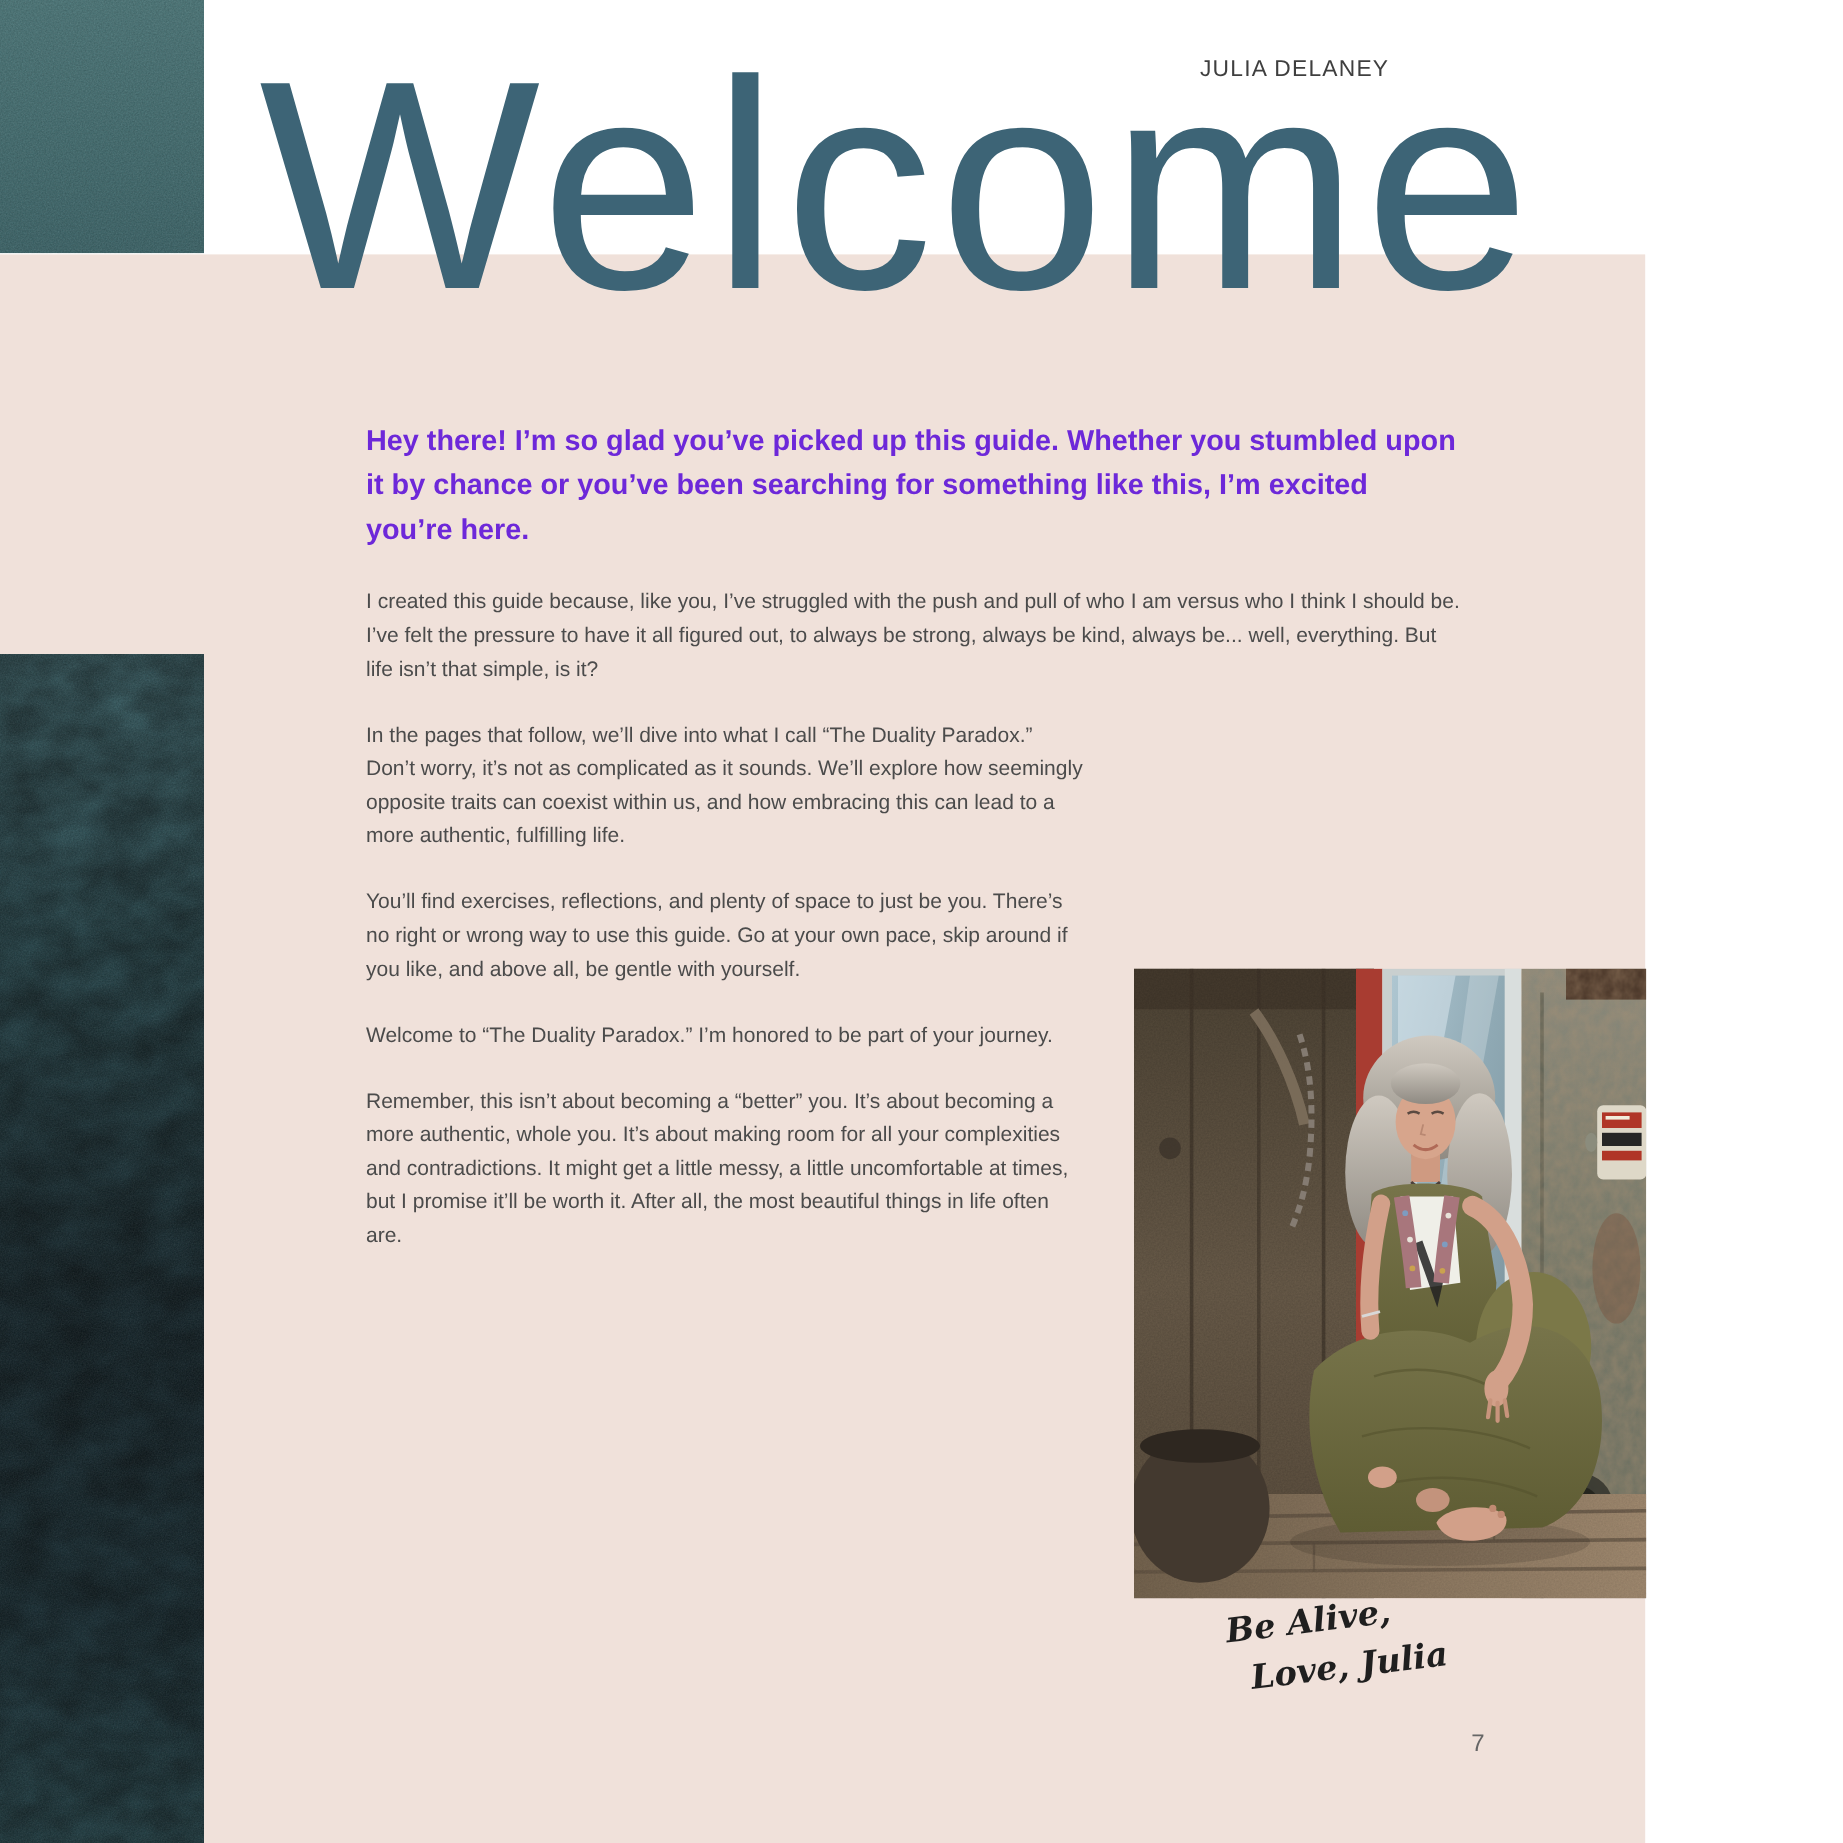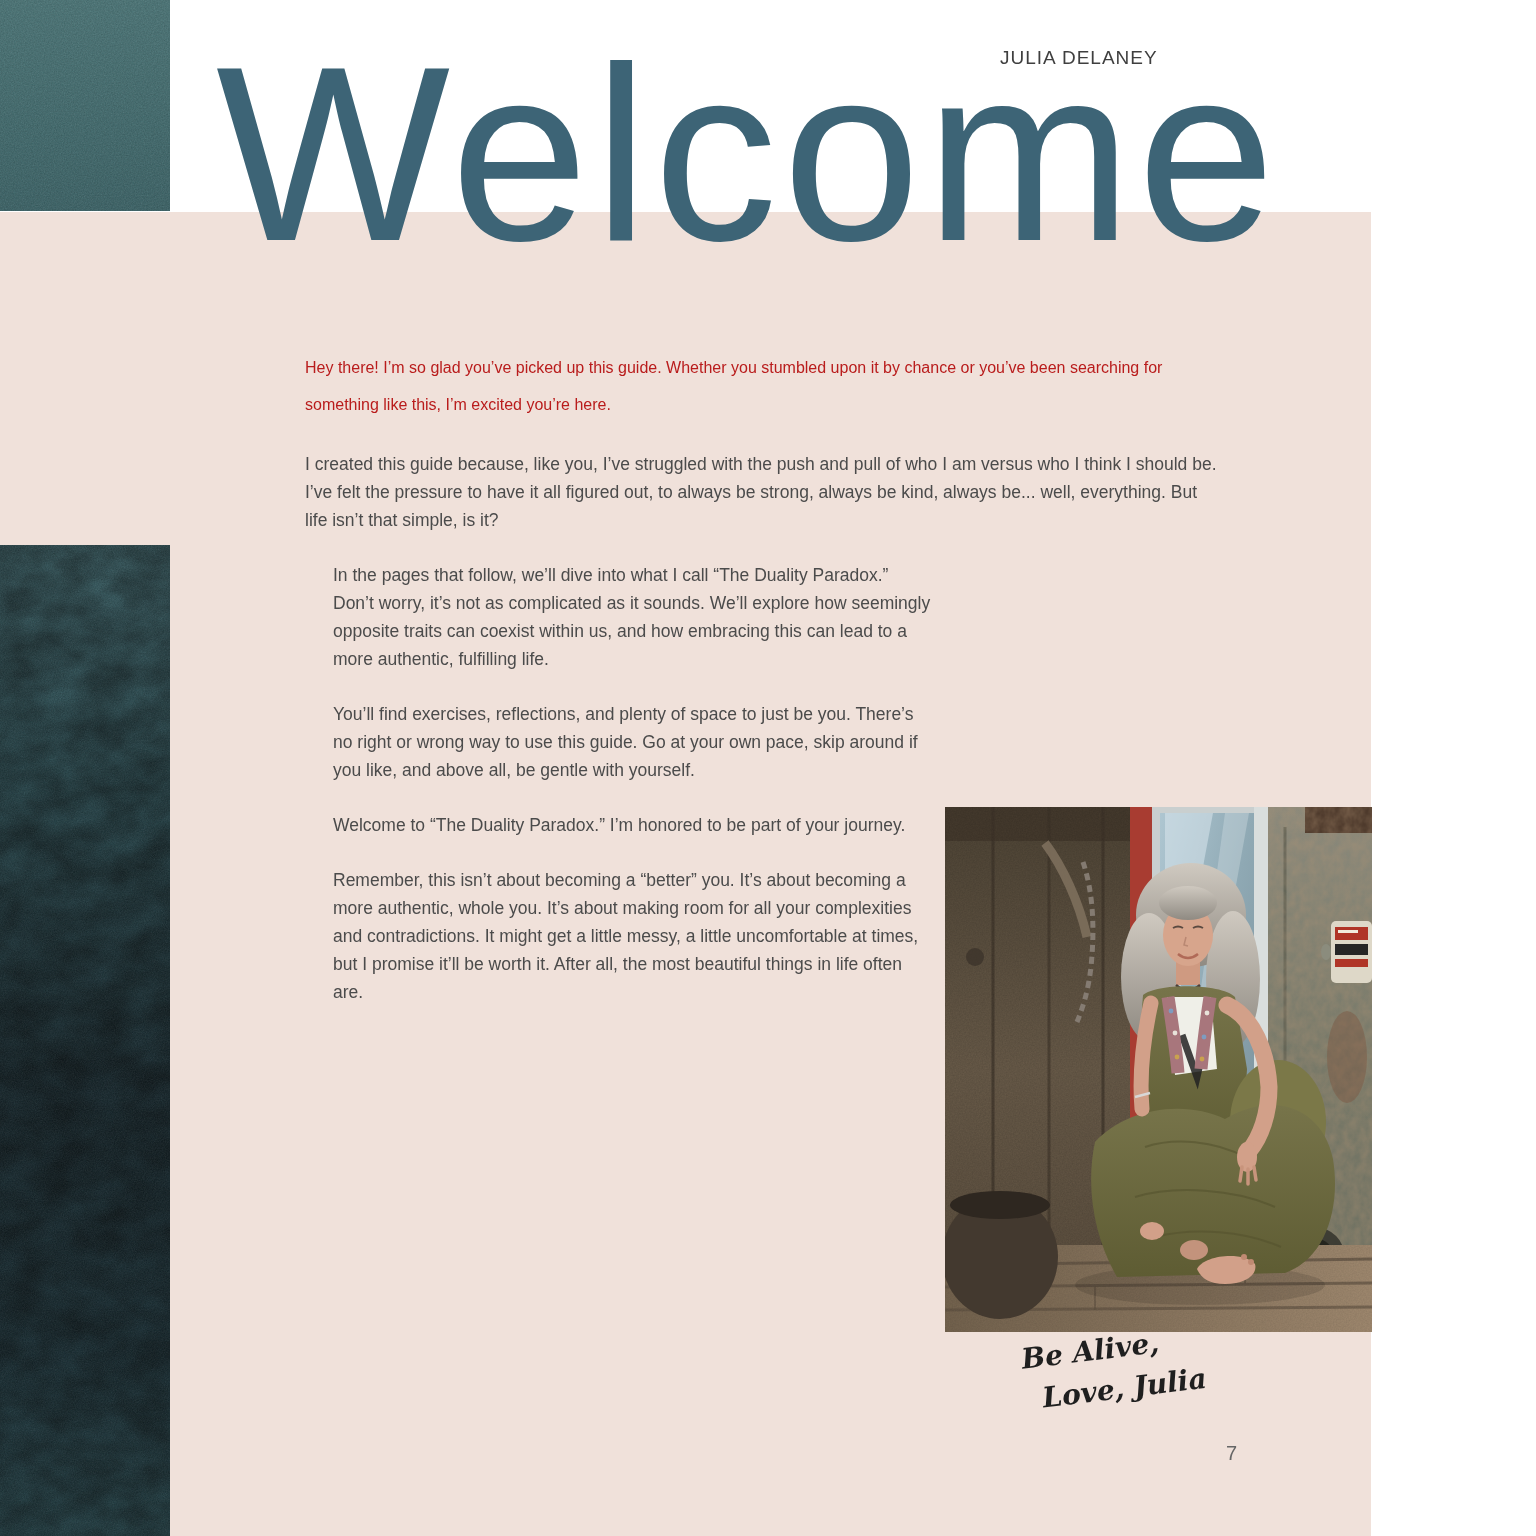--- a/index.html
+++ b/index.html
@@ -23,25 +23,26 @@
     position:absolute;left:216px;top:30px;
     font-family:Liberation Sans, sans-serif;
     font-size:248px;line-height:1;letter-spacing:5px;
     color:#3d6476;white-space:nowrap;
   }
   .content{
     position:absolute;left:305px;top:349px;width:912px;
     color:#4b4b4b;font-size:17.5px;line-height:28px;
   }
   .intro{
-    font-size:16px;line-height:37px;color:#b91c1c;
+    font-size:24px;line-height:37px;color:#6d28d9;
     margin:0 0 108px 0;
+    font-weight:bold;
   }
   .content p{margin:0 0 27px 0;}
-  .content p.narrow{max-width:600px;margin-left:28px;}
+  .content p.narrow{max-width:600px;}
   .photo{
     position:absolute;left:945px;top:807px;width:427px;height:525px;
     overflow:hidden;
   }
   .signature{
     position:absolute;left:1020px;top:1346px;
     font-family:"DejaVu Serif", serif;font-style:italic;font-weight:bold;
     font-size:28px;color:#1f1f1f;transform:rotate(-7deg);
     transform-origin:left top;line-height:1.0;
   }

